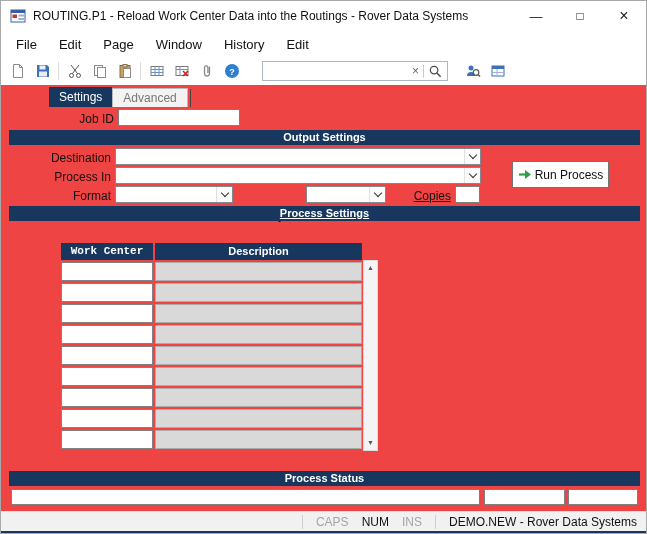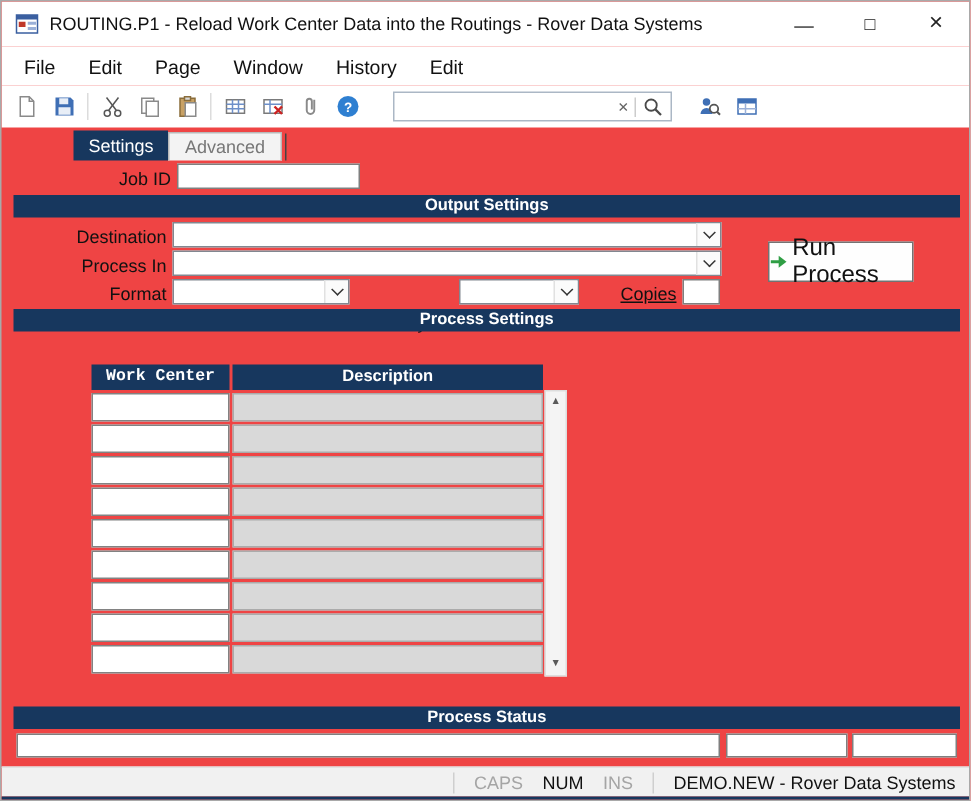--- a/index.html
+++ b/index.html
@@ -35,21 +35,21 @@
   .tabs { position:absolute; top:86px; left:8px; height:20px; display:flex; align-items:flex-end;margin-left:40px; }
   .tab { height:20px; padding:0 10px; font-size:12px; line-height:20px; white-space:nowrap; }
   .tab.active { background:#17375E; color:#fff; }
   .tab.inactive { background:#f3f3f3; color:#777; border:1px solid #b9b9b9; border-bottom:none; height:19px; line-height:18px; }
   .tab-edge { width:1px; height:18px; background:#444; margin-left:2px; }
 
   
   .section-bar { position:absolute; left:8px; width:631px; height:15px; background:#17375E; color:#fff;
                  font-size:11px; font-weight:bold; text-align:center; line-height:15px; }
   #bar-output { top:129px; }
-  #bar-process { top:205px; }
+  #bar-process { top:205px;text-decoration:underline; }
   #bar-status { top:470px; }
 
   
   .flabel { position:absolute; font-size:12px; color:#111; text-align:right; white-space:nowrap; }
   .text-input { position:absolute; background:#fff; border:1px solid #7f7f7f; height:17px; font-size:12px; padding:0 3px; font-family:inherit; outline:none; }
   #job-label   { left:0;   top:111px; width:113px; }
   #job-input   { left:117px; top:108px; width:122px; }
   #dest-label  { left:0;   top:150px; width:110px; }
   #pin-label   { left:0;   top:169px; width:110px; }
   #fmt-label   { left:0;   top:188px; width:110px; }
@@ -60,21 +60,21 @@
   .combo { position:absolute; height:17px; background:#fff; border:1px solid #828790; }
   #dest-combo   { left:114px; top:147px; width:366px; }
   #pin-combo    { left:114px; top:166px; width:366px; }
   #fmt-combo    { left:114px; top:185px; width:118px; }
   #layout-combo { left:305px; top:185px; width:80px; }
   .combo-value { position:absolute; left:4px; top:0; right:18px; font-size:12px; line-height:15px; overflow:hidden; white-space:nowrap; }
   .arrow-box { position:absolute; right:0; top:0; bottom:0; width:16px; background:#fbfbfb; border-left:1px solid #e1e1e1; display:flex; align-items:center; justify-content:center; }
   .chev { width:6px; height:6px; border-right:1.5px solid #333; border-bottom:1.5px solid #333; transform:rotate(45deg); margin-top:-3px; }
 
   .run-btn { position:absolute; left:511px; top:160px; width:97px; height:27px; background:#fefefe; border:1px solid #737373;
-             display:flex; align-items:center; justify-content:center; gap:2px; font-size:16px; color:#111; }
+             display:flex; align-items:center; justify-content:center; gap:2px; font-size:12px; color:#111; }
 
   
   .th { position:absolute; top:242px; height:17px; background:#17375E; color:#fff; font-size:11px; font-weight:bold; text-align:center; line-height:17px; }
   #th-wc   { left:60px;  width:92px;font-family:Liberation Mono, monospace; }
   #th-desc { left:154px; width:207px; }
   .table-body { position:absolute; left:60px; top:261px; width:302px; height:191px; }
   .trow { position:relative; height:19px; margin-bottom:2px; }
   .tcell { position:absolute; top:0; height:19px; border:1px solid #828282; font-size:12px; padding:0 3px; line-height:17px; }
   .tcell.c1 { left:0; width:92px; background:#fff; }
   .tcell.c2 { left:94px; width:207px; background:#d9d9d9; border-color:#ababab; }

